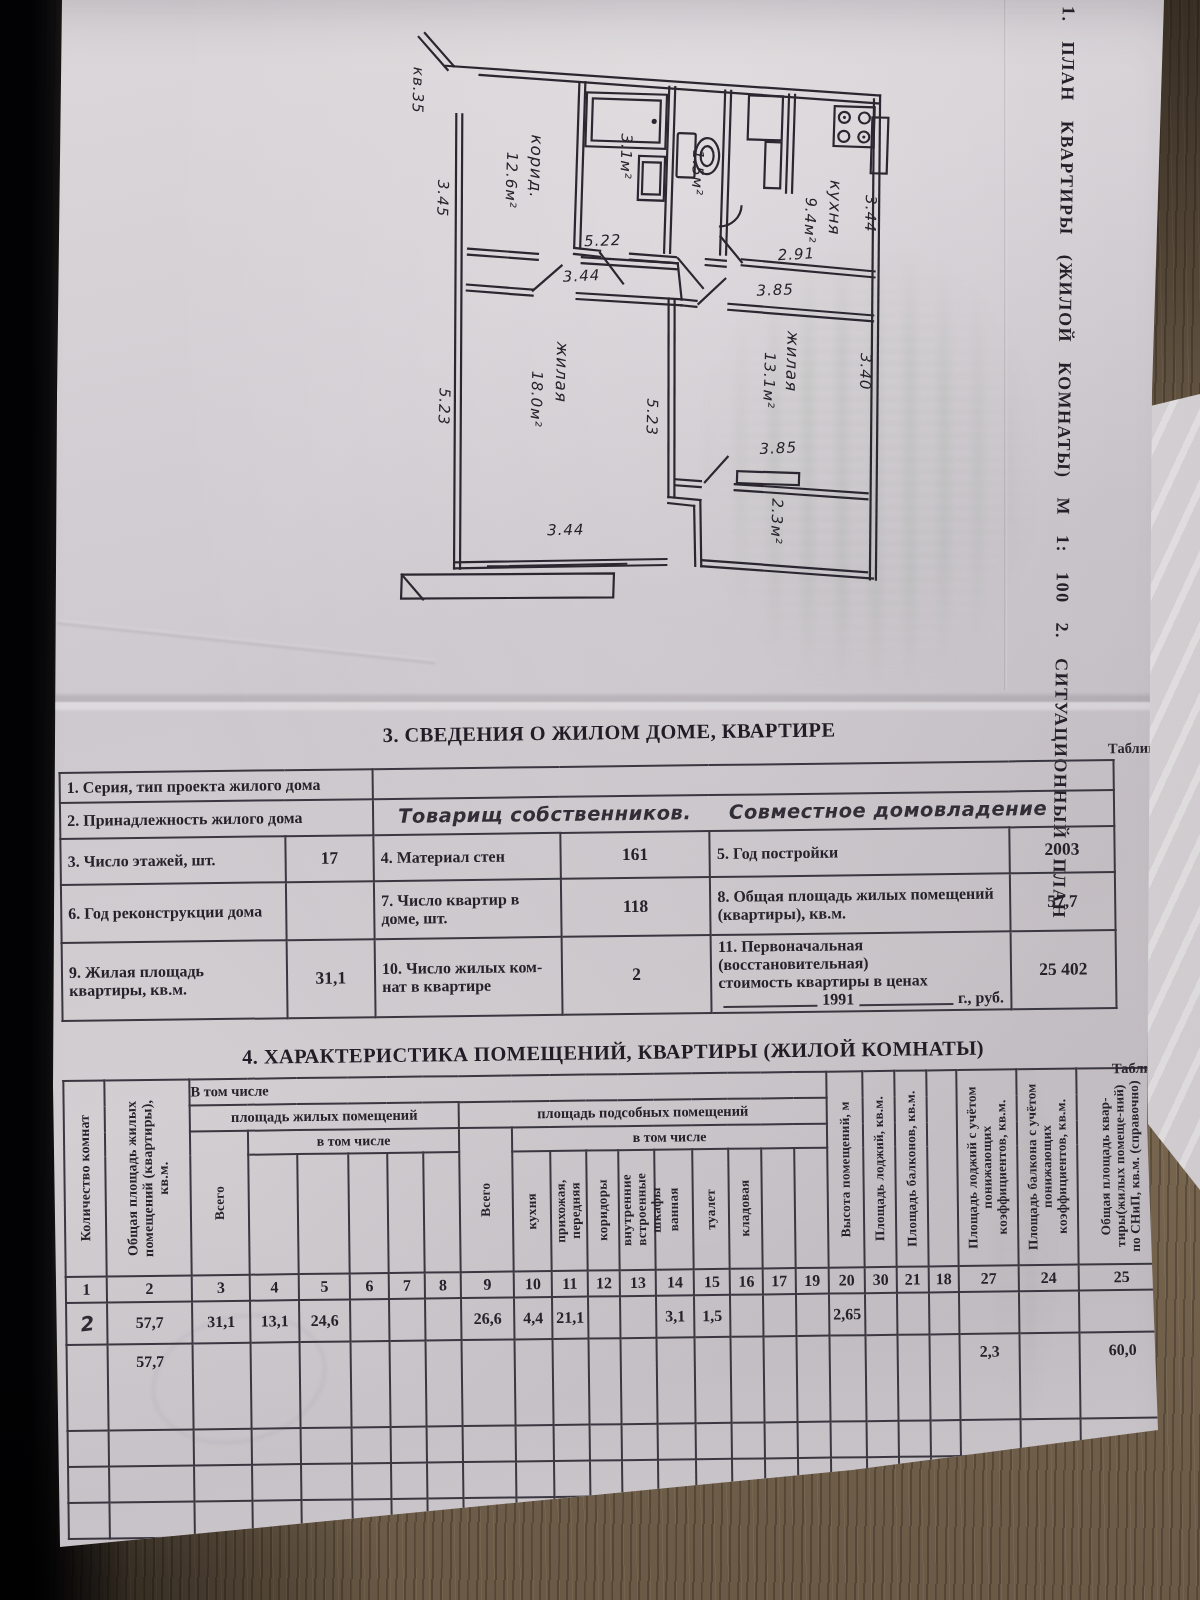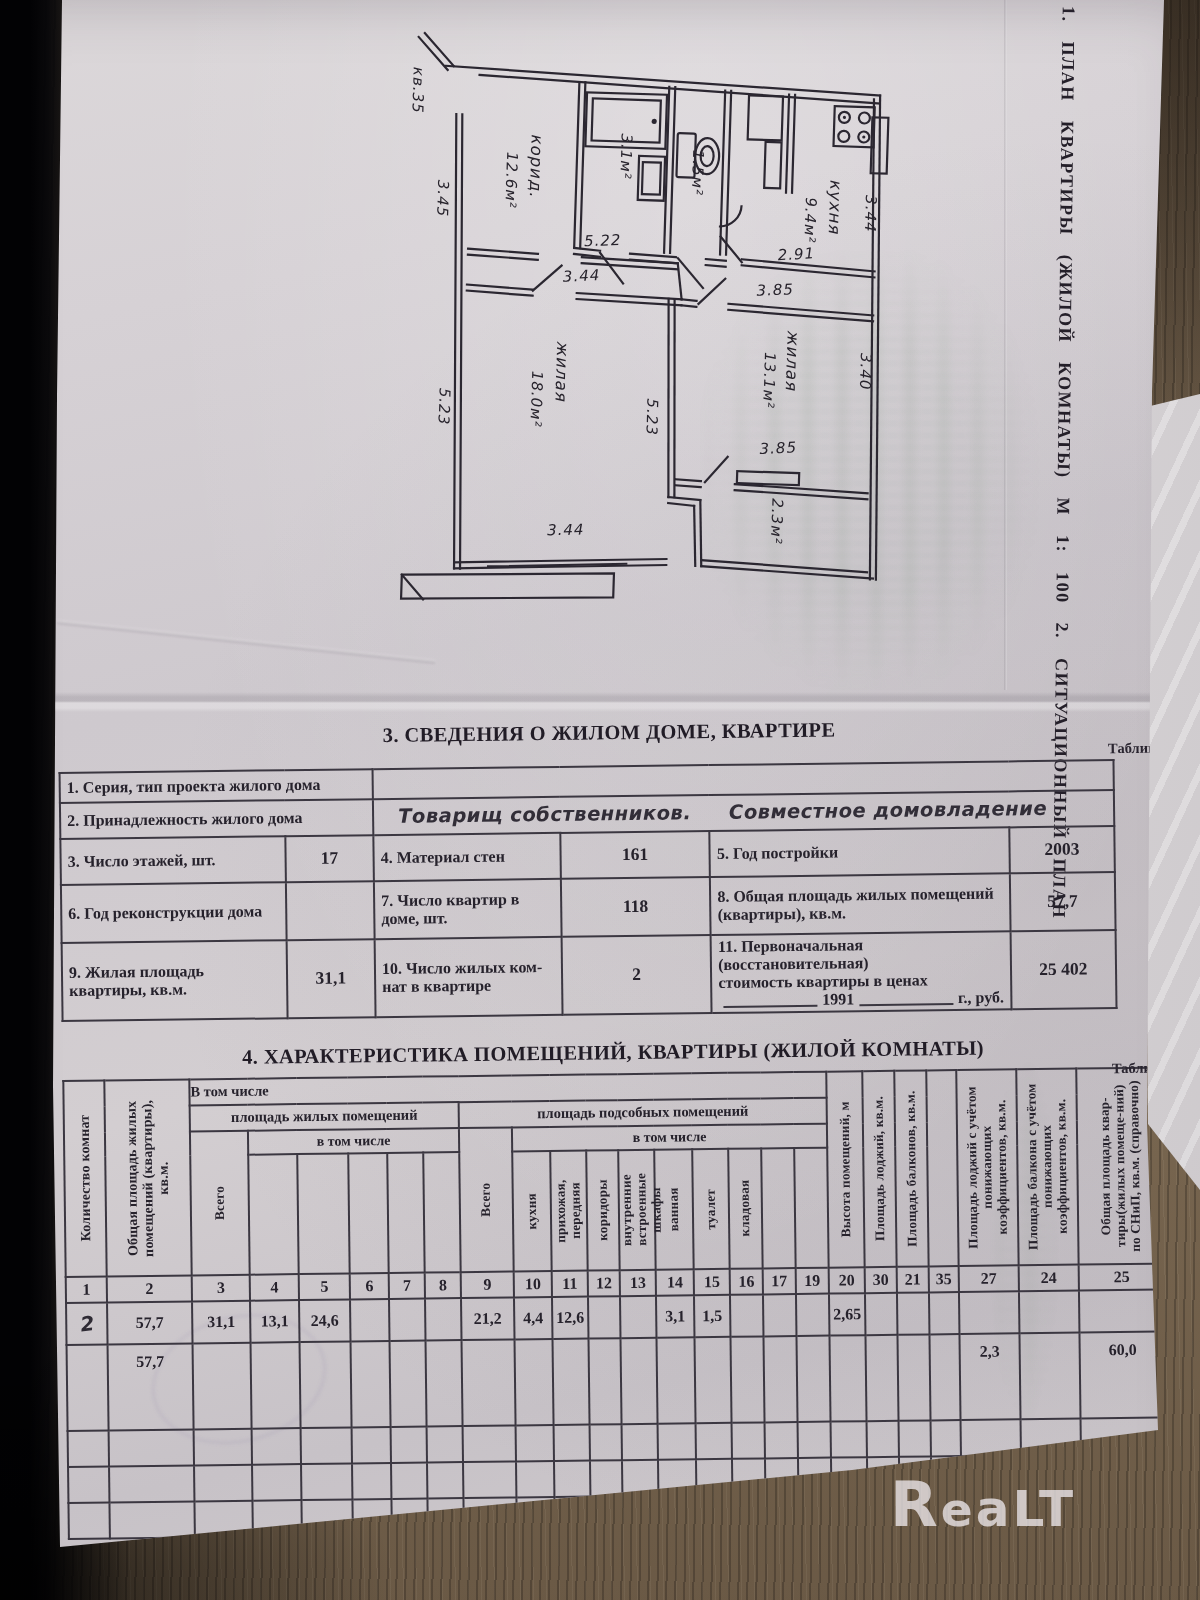--- a/index.html
+++ b/index.html
@@ -420,39 +420,39 @@
               <td class="cnum">12</td>
               <td class="cnum">13</td>
               <td class="cnum">14</td>
               <td class="cnum">15</td>
               <td class="cnum">16</td>
               <td class="cnum">17</td>
               <td class="cnum">19</td>
               <td class="cnum">20</td>
               <td class="cnum">30</td>
               <td class="cnum">21</td>
-              <td class="cnum">35</td>
+              <td class="cnum">18</td>
               <td class="cnum">27</td>
               <td class="cnum">24</td>
               <td class="cnum">25</td>
             </tr>
         </tbody>
           <tbody id="t4-body">
             <tr class="t4r0">
               <td><span class="hand">2</span></td>
               <td>57,7</td>
               <td>31,1</td>
               <td>13,1</td>
               <td>24,6</td>
               <td></td>
               <td></td>
               <td></td>
-              <td>21,2</td>
+              <td>26,6</td>
               <td>4,4</td>
-              <td>12,6</td>
+              <td>21,1</td>
               <td></td>
               <td></td>
               <td>3,1</td>
               <td>1,5</td>
               <td></td>
               <td></td>
               <td></td>
               <td>2,65</td>
               <td></td>
               <td></td>
@@ -567,14 +567,13 @@
               <td></td>
               <td></td>
               <td></td>
               <td></td>
             </tr>
           </tbody>
       </table>
     </div>
   </div>
 
-  <div class="realt"><span class="c1">R</span><span class="c2">e</span><span class="c3">a</span><span class="c3">L</span><span class="c3">T</span></div>
 </div>
 
 </body></html>

